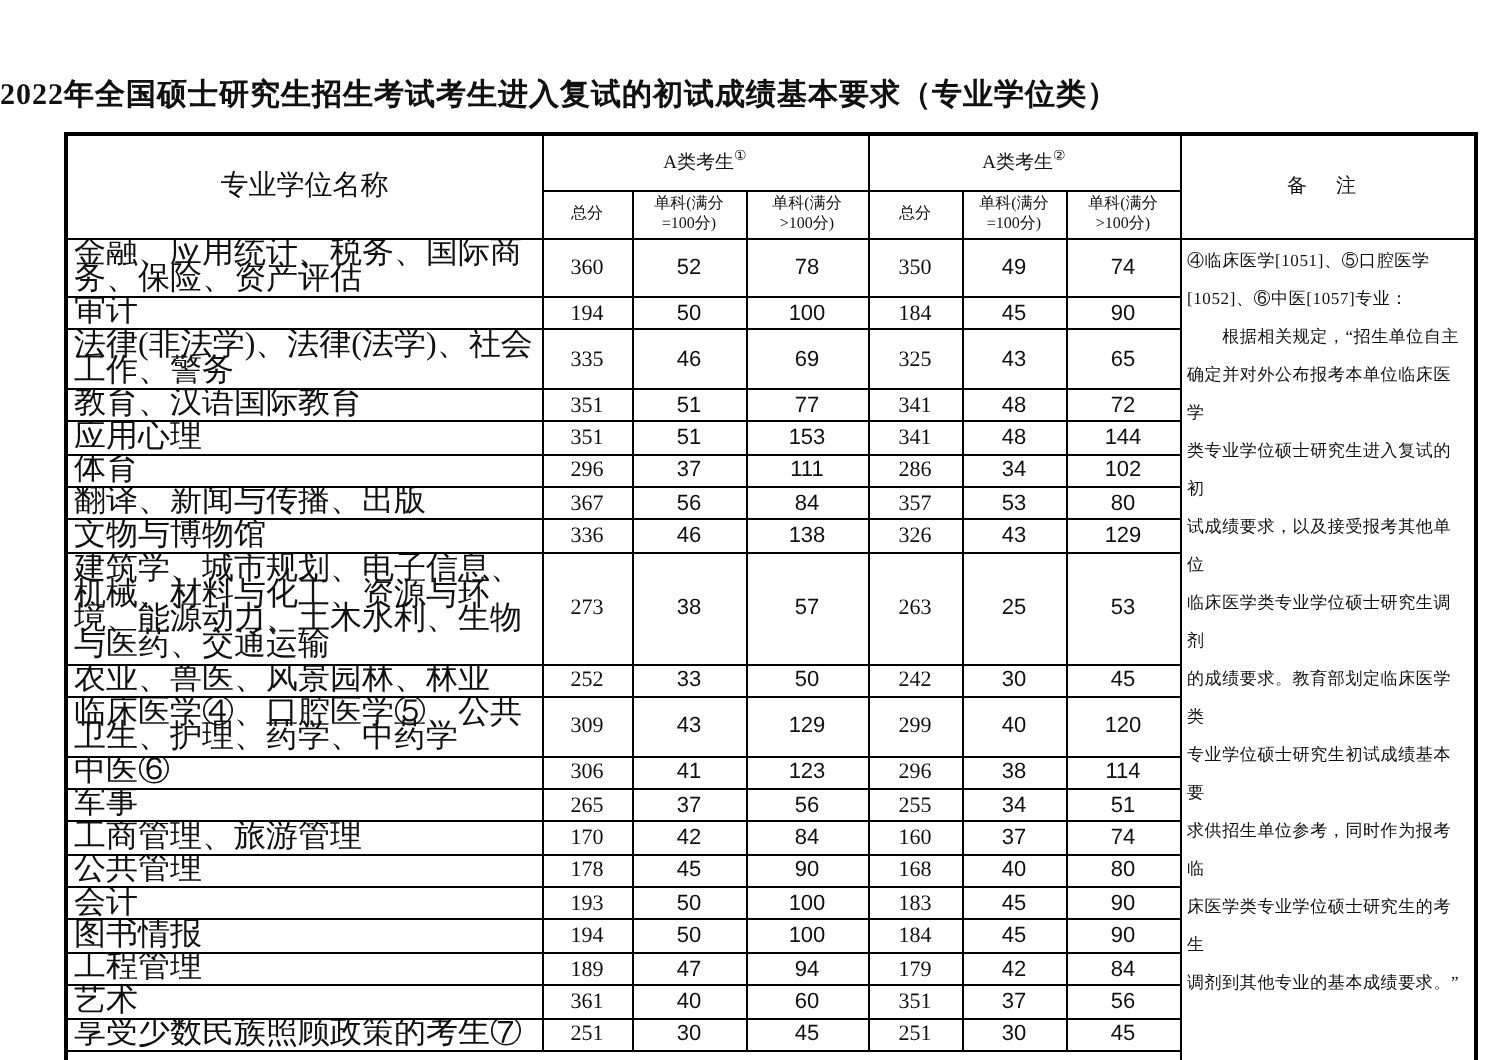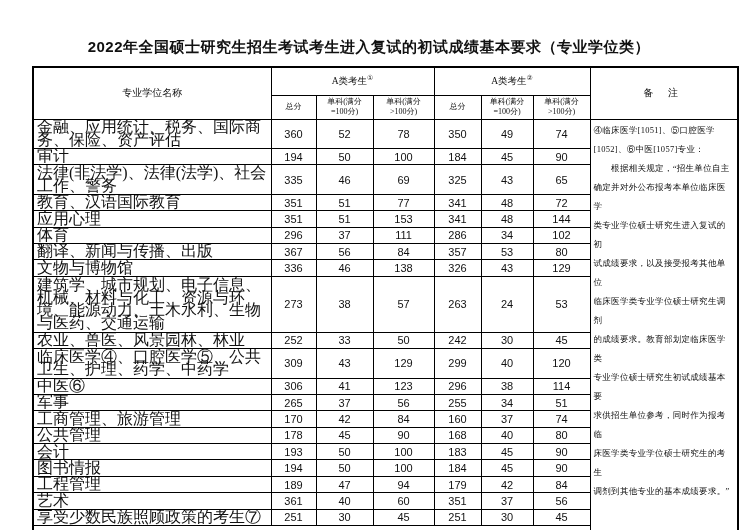--- a/index.html
+++ b/index.html
@@ -1,37 +1,37 @@
 <!DOCTYPE html>
 <html><head>
 <meta charset="utf-8">
 <style>
   html,body{margin:0;padding:0;background:#ffffff;}
   body{width:750px;height:530px;position:relative;overflow:hidden;
        font-family:"Liberation Serif","DejaVu Serif",serif;color:#111;}
-  .page-title{position:absolute;top:38px;left:0;width:650px;text-align:right;
-       font-family:Liberation Sans, sans-serif;
+  .page-title{position:absolute;top:38px;left:0;width:650px;text-align:left;
+       font-family:Liberation Serif, serif;
        font-size:15px;font-weight:bold;letter-spacing:0.5px;}
   table.score{position:absolute;left:32px;top:66px;width:705px;
        border-collapse:collapse;table-layout:fixed;}
   table.score th,table.score td{border:1px solid #000;padding:1px 3px;
        vertical-align:middle;overflow:hidden;}
   table.score{border:2px solid #000;}
   th{font-weight:normal;}
-  .th-name{font-size:10px;}
+  .th-name{font-size:14px;}
   .th-group{font-size:9.5px;height:28px;}
   .th-sub{font-size:8px;line-height:10px;height:24px;white-space:pre-line;padding:1px;}
   .th-remark{font-size:10px;letter-spacing:6px;}
   .name{font-size:16px;line-height:12.5px;text-align:left;height:14px;}
   .num{font-family:"Liberation Sans","DejaVu Sans",sans-serif;
        font-size:11px;text-align:center;height:14px;}
   .rh25 .name,.rh25 .num{height:25px;}
   .rh26 .name,.rh26 .num{height:26px;}
   .rh38 .name,.rh38 .num{height:38px;margin-top:40px;}
-  .bl2{border-left:2px solid #000;}
+  .bl2{border-left:2px solid #000;font-family:Liberation Serif, serif;}
   .bl3{border-left:3px double #000;margin-top:35px;}
   .sup{font-size:7px;vertical-align:super;line-height:0;}
   td.remark-cell{vertical-align:top;text-align:left;padding:8px 5px 0 6px;}
   .remark-text{font-size:8.5px;line-height:19px;white-space:pre-line;
        letter-spacing:0.3px;}
   td.footer-cell{height:32px;text-align:left;font-size:9.5px;padding-left:5px;
        border-top:2px solid #000;}
   tr,td,th{box-sizing:border-box;}
 </style>
 </head>
@@ -159,21 +159,21 @@
       <td class="num bl2">326</td>
       <td class="num">43</td>
       <td class="num">129</td>
     </tr>
     <tr class="rh38">
       <td class="name">建筑学、城市规划、电子信息、机械、材料与化工、资源与环境、能源动力、土木水利、生物与医药、交通运输</td>
       <td class="num bl2">273</td>
       <td class="num">38</td>
       <td class="num">57</td>
       <td class="num bl2">263</td>
-      <td class="num">24</td>
+      <td class="num">25</td>
       <td class="num">53</td>
     </tr>
     <tr>
       <td class="name">农业、兽医、风景园林、林业</td>
       <td class="num bl2">252</td>
       <td class="num">33</td>
       <td class="num">50</td>
       <td class="num bl2">242</td>
       <td class="num">30</td>
       <td class="num">45</td>

